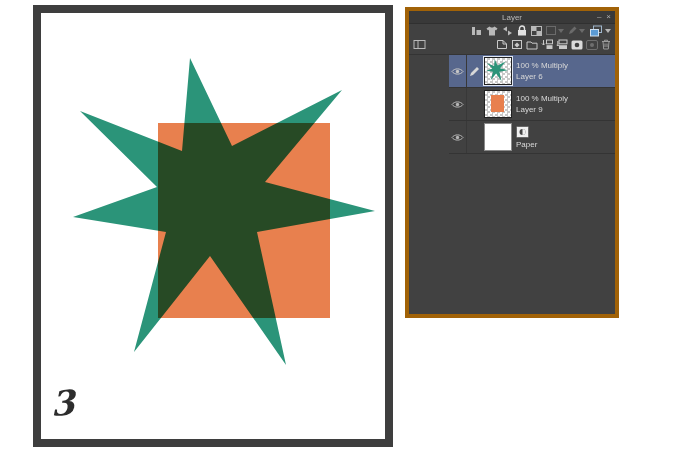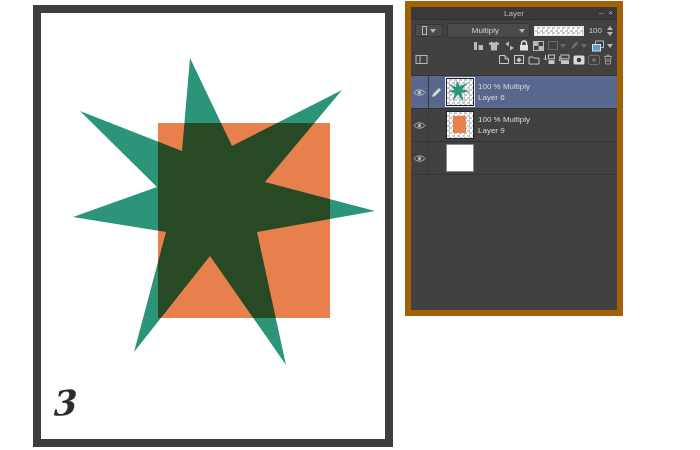--- a/index.html
+++ b/index.html
@@ -8,22 +8,22 @@
 
   
   .artboard{position:absolute;left:33px;top:5px;width:344px;height:426px;
             border:8px solid #3e3e3e;background:#fff;}
   .artwork{position:absolute;left:0;top:0;display:block;}
   .page-num{position:absolute;left:13px;bottom:16px;
             font:italic 700 34px "DejaVu Serif",serif;color:#2d2d2d;
             transform:rotate(-5deg) skewX(-6deg);}
 
   
-  .panel{position:absolute;left:405px;top:1px;width:206px;height:303px;
-         background:#414141;border:6px solid #a16207;color:#cccccc;font-size:8px;}
+  .panel{position:absolute;left:405px;top:7px;width:206px;height:303px;
+         background:#414141;border:4px solid #a16207;color:#cccccc;font-size:8px;}
   .titlebar{height:12px;background:#393939;border-bottom:1px solid #303030;
             display:flex;align-items:center;justify-content:center;position:relative;
             color:#b9b9b9;font-size:8px;}
   .winbtns{position:absolute;right:4px;top:1px;display:flex;gap:5px;color:#b0b0b0;font-size:8px;line-height:10px;}
   .winbtns span{cursor:default;}
 
   .rowA{display:flex;align-items:center;height:17px;padding:2px 4px 0 4px;gap:4px;}
   .palette-btn{display:flex;align-items:center;justify-content:center;gap:3px;width:28px;height:13px;
                background:#4a4a4a;border:1px solid #353535;}
   .sq-out{width:9px;height:7px;border:1px solid #b5b5b5;background:transparent;}
@@ -43,21 +43,21 @@
           border-top:4px solid #b5b5b5;}
 
   .rowB{display:flex;align-items:center;height:13px;padding:0 4px;gap:4px;justify-content:flex-end;}
   .rowC{display:flex;align-items:center;height:15px;padding:0 4px;gap:3px;}
   .rowC .grow{flex:1;}
   .icbtn{display:flex;align-items:center;justify-content:center;background:transparent;border:0;padding:0;}
   .dim-sq{width:8px;height:7px;border:1px solid #6b6b6b;}
   .icpair{display:flex;align-items:center;gap:2px;}
 
   
-  .layer-list{margin-top:8px;border-top:1px solid #343434;}
+  .layer-list{margin-top:2px;border-top:1px solid #343434;padding-left:40px;}
   .layer-row{height:32px;border-bottom:1px solid #343434;display:flex;align-items:center;}
   .layer-row.selected{background:#57678d;}
   .cell-eye{width:17px;align-self:stretch;display:flex;align-items:center;justify-content:center;
             border-right:1px solid #383838;}
   .cell-edit{width:15px;align-self:stretch;display:flex;align-items:center;justify-content:center;}
   .thumb{width:26px;height:26px;margin:0 4px 0 2px;border:1px solid #222;position:relative;overflow:hidden;}
   .selected .thumb{outline:1px solid #dfe6f2;}
   .thumb.paper-thumb{background:#ffffff;border-color:#8a8a8a;}
   .thumb .mini-square{position:absolute;left:6px;top:4px;width:13px;height:17px;background:#e8804e;}
   .text-col{display:flex;flex-direction:column;justify-content:center;gap:3px;flex:1;}
@@ -79,36 +79,20 @@
   <div class="panel">
 
     <div class="titlebar">
       <span>Layer</span>
       <span class="winbtns">
         <span>–</span>
         <span>×</span>
       </span>
     </div>
 
-    <div class="rowA">
-      <button class="palette-btn">
-        <span class="sq-out"></span>
-        <span class="chev"></span>
-      </button>
-      <div class="combo">
-        <span class="lbl">Multiply</span>
-        <span class="chev"></span>
-      </div>
-      <div class="slider checker"></div>
-      <span class="opacity-val">100</span>
-      <span class="spinner">
-        <span class="tri-up"></span>
-        <span class="tri-dn"></span>
-      </span>
-    </div>
 
     <div class="rowB">
       <button class="icbtn">
         <svg width="11" height="10" viewBox="0 0 11 10">
           <rect x="1" y="1" width="3" height="8" fill="#b9b9b9"></rect>
           <rect x="5.5" y="4" width="4.5" height="5" fill="#b9b9b9"></rect>
         </svg>
       </button>
       <button class="icbtn">
         <svg width="12" height="10" viewBox="0 0 12 10">
@@ -263,17 +247,25 @@
         <span class="cell-eye">
           <button class="icbtn">
             <svg width="13" height="9" viewBox="0 0 13 9">
               <path d="M1 4.5 C3.5 1 9.5 1 12 4.5 C9.5 8 3.5 8 1 4.5 Z" fill="none" stroke="#b5b5b5"></path>
               <circle cx="6.5" cy="4.5" r="1.7" fill="#b5b5b5"></circle>
             </svg>
           </button>
         </span>
         <span class="cell-edit"></span>
         <span class="thumb paper-thumb"></span>
+        <span class="text-col">
+          <svg width="13" height="12" viewBox="0 0 13 12">
+            <rect x="0.5" y="0.5" width="12" height="11" rx="1" fill="#efefef" stroke="#666"></rect>
+            <circle cx="6.5" cy="6" r="3" fill="#444"></circle>
+            <path d="M6.5 3 A3 3 0 0 1 6.5 9 Z" fill="#efefef"></path>
+          </svg>
+          <span class="lname">Paper</span>
+        </span>
       </div>
 
     </div>
   </div>
 </div>
 
 </body></html>

